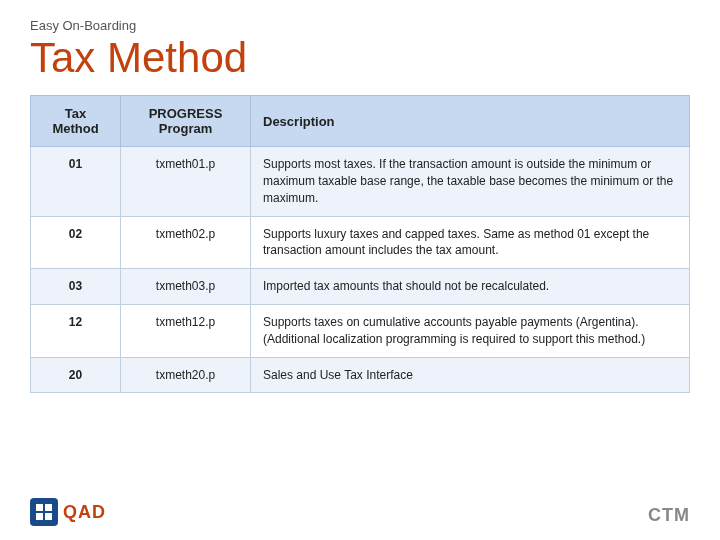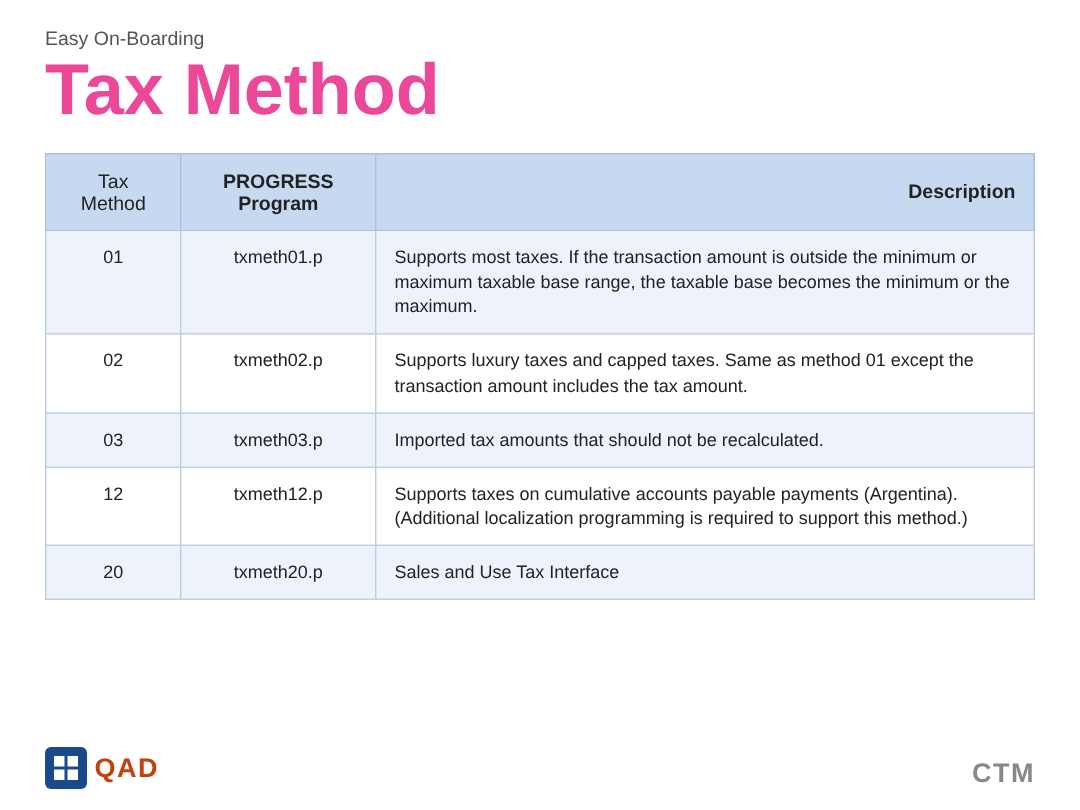--- a/index.html
+++ b/index.html
@@ -22,40 +22,40 @@
       border-radius: 15px;
     }
 
     .subtitle {
       font-size: 13px;
       color: #555;
       margin-bottom: 2px;
     }
 
     .main-title {
-      font-size: 48px;
-      font-weight: bold;
-      color: #ec4899;
+      font-size: 42px;
+      font-weight: normal;
+      color: #c2410c;
       margin-bottom: 14px;
       line-height: 1.1;
     }
 
     table {
       width: 100%;
       border-collapse: collapse;
       font-size: 12.5px;
     }
 
     thead tr {
       background-color: #c6d9f1;
     }
 
     thead th {
       padding: 10px 12px;
-      text-align: right;
+      text-align: left;
       font-weight: bold;
       font-size: 13px;
       border: 1px solid #aac0e0;
       color: #222;
     }
 
     tbody tr {
       background-color: #ffffff;
       margin-top: 24px;
     }
@@ -69,21 +69,21 @@
       border: 1px solid #c0cfe0;
       vertical-align: top;
       color: #222;
       font-size: 12px;
       line-height: 1.4;
     }
 
     .col-taxmethod {
       width: 90px;
       text-align: center;
-      font-weight: normal;
+      font-weight: bold;
     }
 
     .col-progress {
       width: 130px;
       text-align: center;
     }
 
     .col-desc {
       width: auto;
     }

